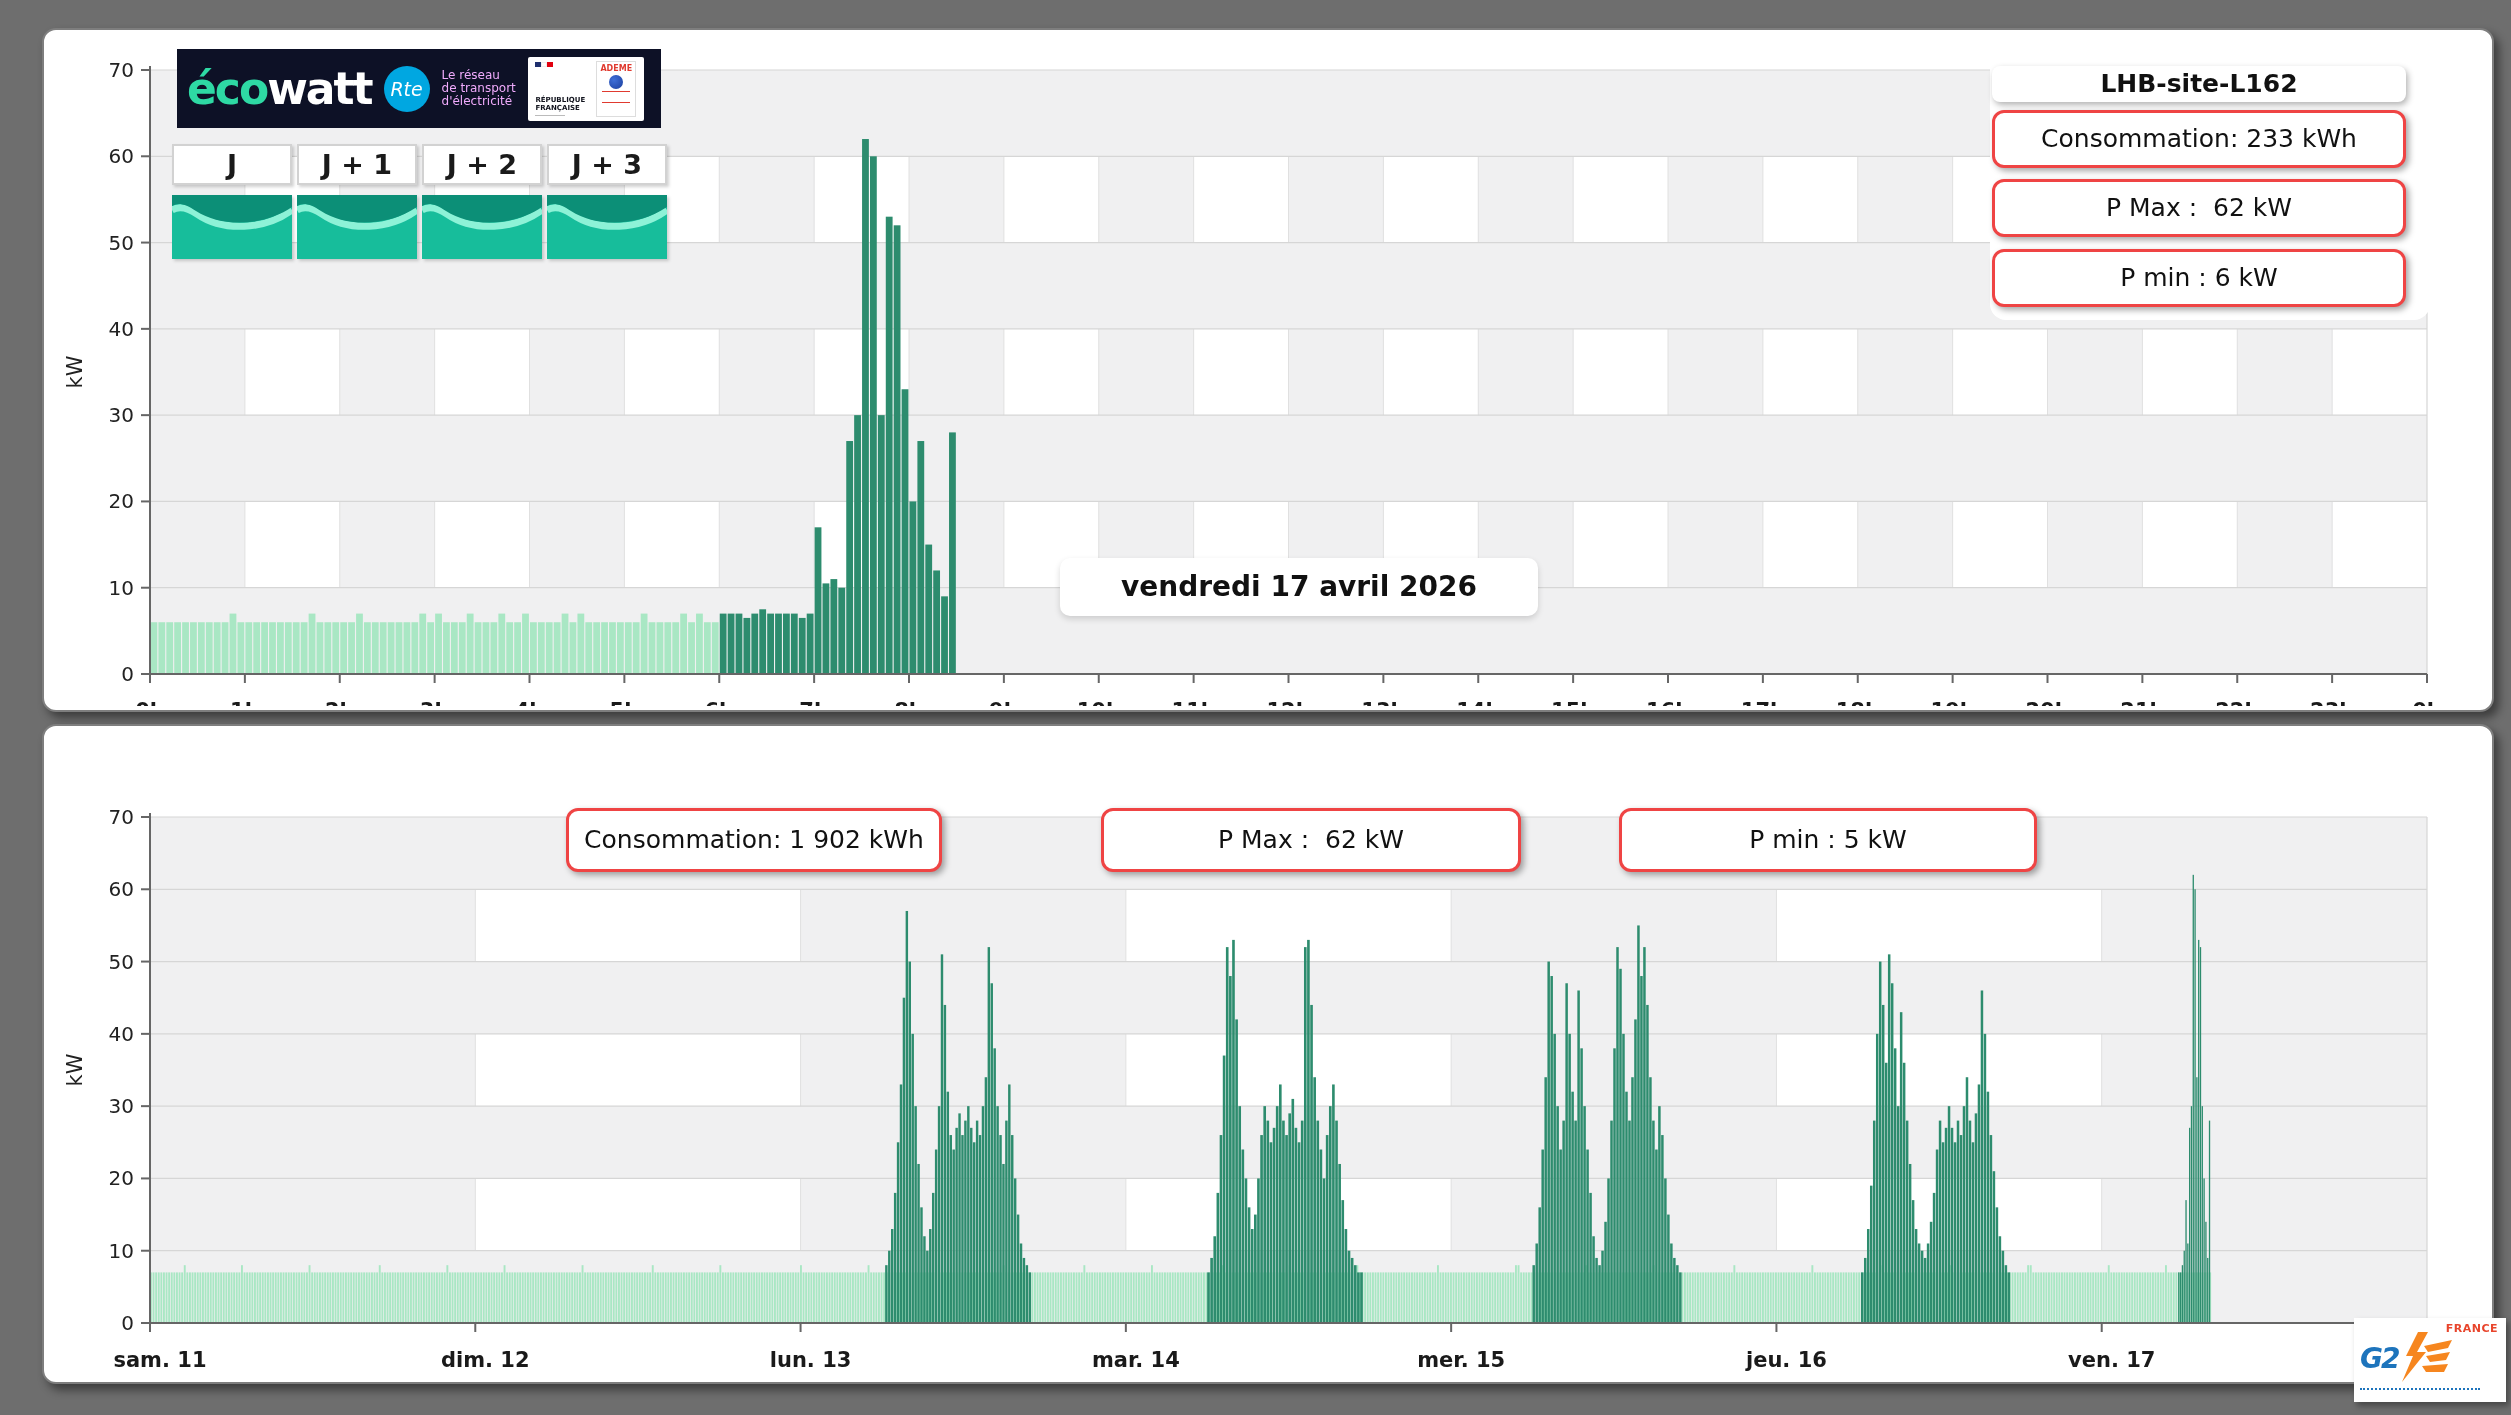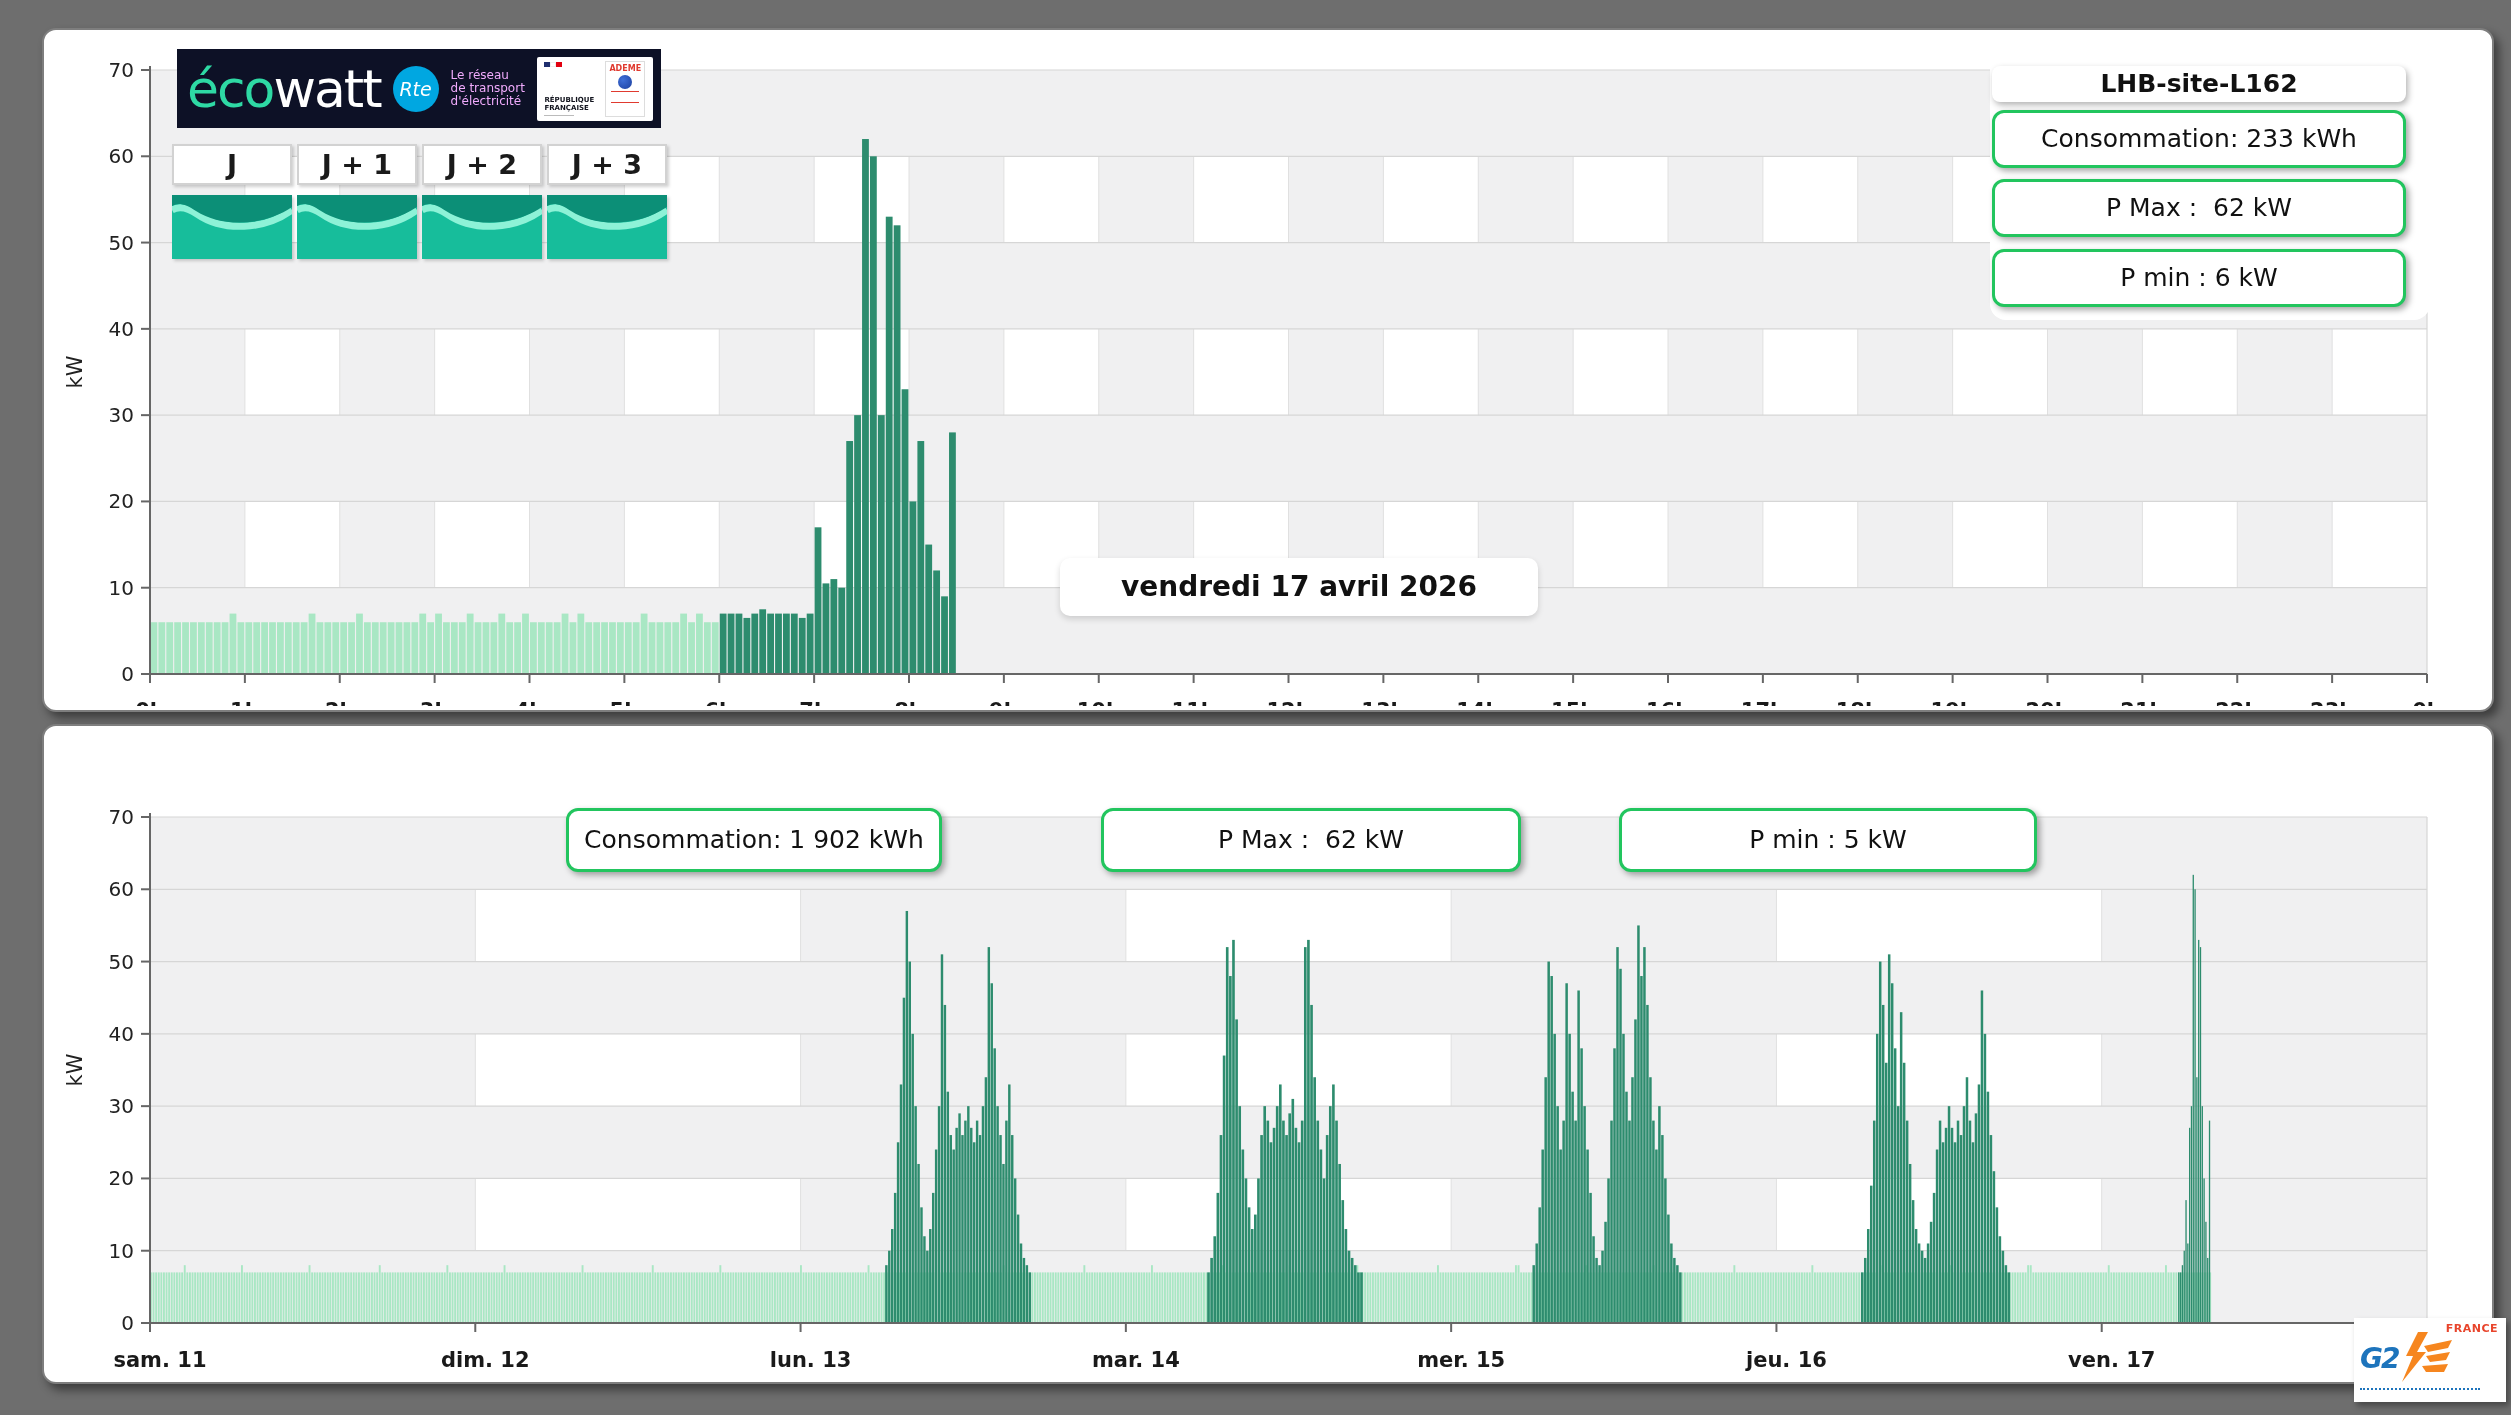--- a/index.html
+++ b/index.html
@@ -17,21 +17,21 @@
   #top-panel{left:42px;top:28px;width:2448px;height:680px;}
   #bottom-panel{left:42px;top:724px;width:2448px;height:656px;}
   .chart-svg{position:absolute;left:0;top:0;}
 
   
   .banner{
     position:absolute;left:133px;top:19px;width:484px;height:79px;
     background:#0d1126;display:flex;align-items:center;padding:0 10px;
     box-sizing:border-box;gap:12px;
   }
-  .brand{font-size:52px;font-weight:normal;letter-spacing:-2px;white-space:nowrap;}
+  .brand{font-size:44px;font-weight:bold;letter-spacing:-2px;white-space:nowrap;}
   .brand .eco{color:#2ed9a4;}
   .brand .watt{color:#ffffff;}
   .rte-circle{
     width:46px;height:46px;border-radius:50%;background:#00a7e1;flex:0 0 auto;
     display:flex;align-items:center;justify-content:center;
     color:#fff;font-size:19px;font-weight:normal;font-style:italic;
   }
   .rte-tagline{color:#f0abfc;font-size:12px;line-height:13px;white-space:nowrap;}
   .gov-box{
     background:#fff;height:64px;width:116px;flex:0 0 auto;border-radius:2px;
@@ -64,21 +64,21 @@
   .backdrop{
     position:absolute;left:1946px;top:16px;width:440px;height:274px;
     background:#ffffff;border-radius:16px;
   }
   .title-box{
     position:absolute;left:1948px;top:36px;width:414px;height:36px;
     background:#fff;border-radius:8px;box-shadow:2px 3px 6px rgba(0,0,0,.30);
     text-align:center;line-height:36px;font-size:25px;font-weight:bold;color:#111;
   }
   .info-box{
-    position:absolute;background:#fff;border:3px solid #22c55e;border-radius:12px;
+    position:absolute;background:#fff;border:3px solid #ef4444;border-radius:12px;
     box-shadow:3px 3px 6px rgba(0,0,0,.35);
     text-align:center;font-size:25px;color:#111;white-space:pre;box-sizing:border-box;
   }
   .tb{left:1948px;width:414px;height:58px;line-height:52px;}
   #conso-box{top:80px;} #pmax-box{top:149px;} #pmin-box{top:219px;}
 
   .date-box{
     position:absolute;left:1016px;top:528px;width:478px;height:58px;
     background:#fff;border-radius:10px;box-shadow:0 3px 6px rgba(0,0,0,.15);
     text-align:center;line-height:58px;font-size:28px;font-weight:bold;color:#111;

